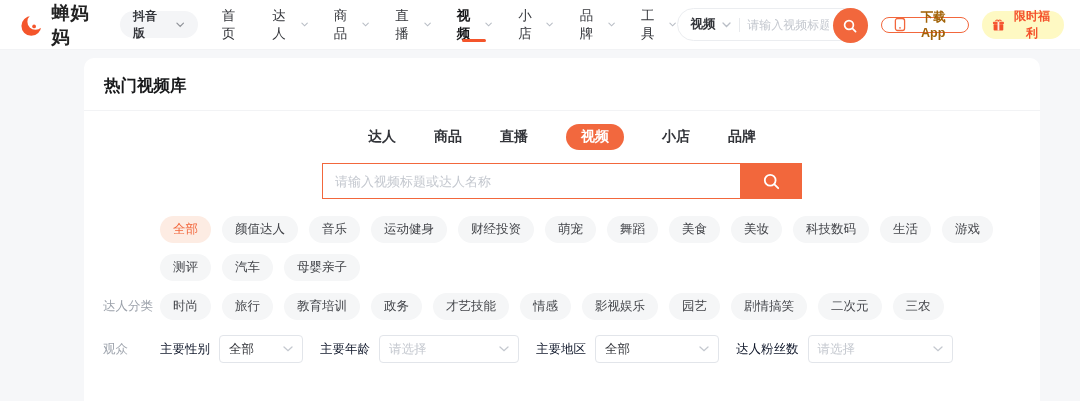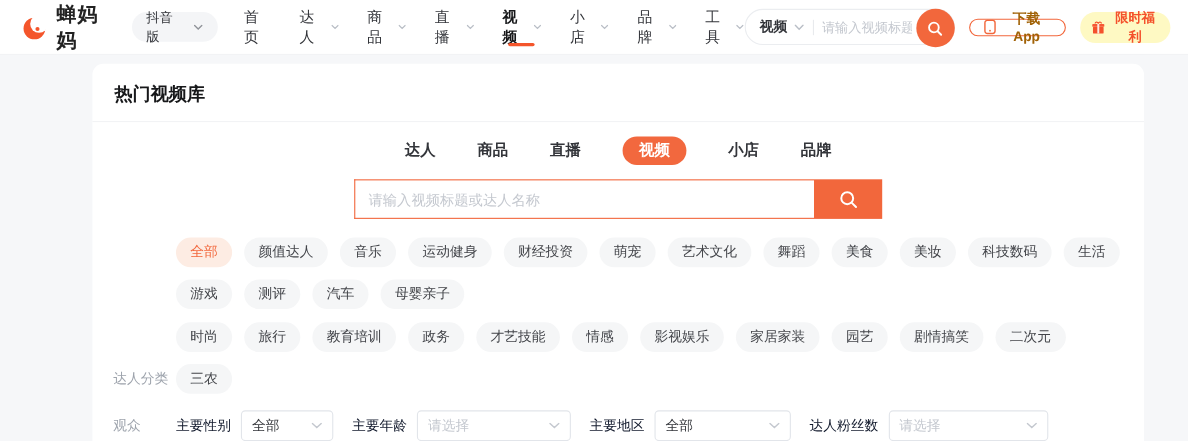--- a/index.html
+++ b/index.html
@@ -3,21 +3,21 @@
 <meta charset="utf-8">
 <style>
   * { margin:0; padding:0; box-sizing:border-box; font-family:"Liberation Sans","DejaVu Sans",sans-serif; }
   html,body { width:1080px; height:401px; overflow:hidden; background:#f6f7f9; }
 
   
   .navbar { height:50px; background:#fff; display:flex; align-items:center; justify-content:space-between; padding:0 16px 0 20px; border-bottom:1px solid #f2f3f5; }
   .nav-left { display:flex; align-items:center; height:100%; }
   .brand { display:flex; align-items:center; gap:7px; cursor:pointer; }
   .brand-name { font-size:18px; font-weight:bold; color:#222; letter-spacing:1px; }
-  .edition-pill { margin-left:15px; margin-right:24px; background:#f4f5f7; border-radius:14px; height:27px; display:flex; align-items:center; gap:10px; padding:0 13px; font-size:12px; color:#33353a; cursor:pointer; }
+  .edition-pill { margin-left:15px; margin-right:24px; background:#f4f5f7; border-radius:14px; height:27px; display:flex; align-items:center; gap:10px; padding:0 13px; font-size:12px; color:#33353a; cursor:pointer;font-weight:bold; }
   .nav-menu { display:flex; align-items:center; height:100%; gap:26px; }
   .nav-item { position:relative; height:100%; display:flex; align-items:center; gap:4px; font-size:13.5px; color:#33353a; cursor:pointer; }
   .nav-item.active .nav-label { font-weight:bold; color:#17181a; }
   .nav-item.active::after { content:""; position:absolute; left:50%; transform:translateX(-50%); bottom:7px; width:24px; height:3px; border-radius:2px; background:#f4552b; }
   .chev { display:inline-block; }
 
   .nav-right { display:flex; align-items:center; gap:13px; }
   .nav-search { position:relative; width:202px; height:33px; border:1px solid #ebedf0; border-radius:17px; display:flex; align-items:center; padding:0 38px 0 13px; background:#fff; }
   .nav-search-cat { display:flex; align-items:center; gap:6px; font-size:12.5px; color:#33353a; font-weight:600; cursor:pointer; flex:none; }
   .nav-search-divider { width:1px; height:14px; background:#e8eaed; margin:0 8px; }
@@ -206,40 +206,38 @@
         <div class="filter-row row-category">
           <div class="row-label">达人分类</div>
           <div class="tag-rows">
             <div class="tag-row">
                 <span class="tag selected">全部</span>
                 <span class="tag">颜值达人</span>
                 <span class="tag">音乐</span>
                 <span class="tag">运动健身</span>
                 <span class="tag">财经投资</span>
                 <span class="tag">萌宠</span>
-                <span class="tag">艺术文化</span>
                 <span class="tag">舞蹈</span>
                 <span class="tag">美食</span>
                 <span class="tag">美妆</span>
                 <span class="tag">科技数码</span>
                 <span class="tag">生活</span>
                 <span class="tag">游戏</span>
                 <span class="tag">测评</span>
                 <span class="tag">汽车</span>
                 <span class="tag">母婴亲子</span>
               </div>
             <div class="tag-row">
                 <span class="tag">时尚</span>
                 <span class="tag">旅行</span>
                 <span class="tag">教育培训</span>
                 <span class="tag">政务</span>
                 <span class="tag">才艺技能</span>
                 <span class="tag">情感</span>
                 <span class="tag">影视娱乐</span>
-                <span class="tag">家居家装</span>
                 <span class="tag">园艺</span>
                 <span class="tag">剧情搞笑</span>
                 <span class="tag">二次元</span>
                 <span class="tag">三农</span>
               </div>
           </div>
         </div>
 
         <div class="filter-row row-audience">
           <div class="row-label">观众</div>

